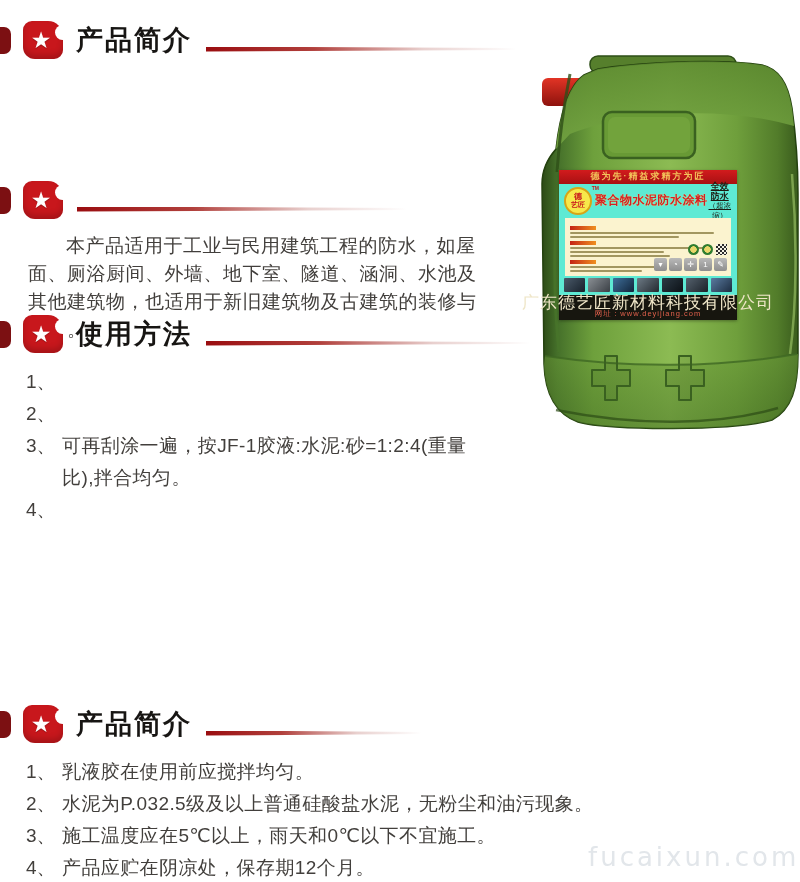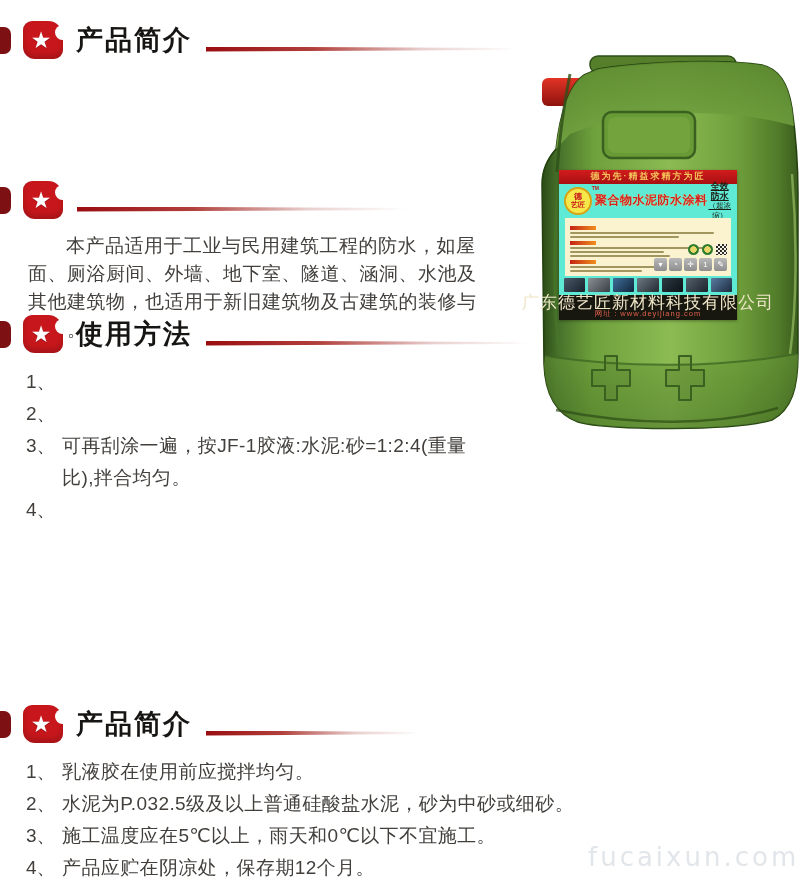--- a/index.html
+++ b/index.html
@@ -135,21 +135,21 @@
     <div class="hdr-title">产品简介</div>
     <div class="hdr-line" style="width:215px;"></div>
   </div>
   <div class="numlist">
     <div class="li" style="width:760px;">
       <span class="num">1、</span>
       <span class="txt">乳液胶在使用前应搅拌均匀。</span>
     </div>
     <div class="li" style="width:760px;">
       <span class="num">2、</span>
-      <span class="txt">水泥为P.032.5级及以上普通硅酸盐水泥，砂为中砂或细砂。</span>
+      <span class="txt">水泥为P.032.5级及以上普通硅酸盐水泥，无粉尘和油污现象。</span>
     </div>
     <div class="li" style="width:760px;">
       <span class="num">3、</span>
       <span class="txt">施工温度应在5℃以上，雨天和0℃以下不宜施工。</span>
     </div>
     <div class="li" style="width:760px;">
       <span class="num">4、</span>
       <span class="txt">产品应贮在阴凉处，保存期12个月。</span>
     </div>
   </div>

